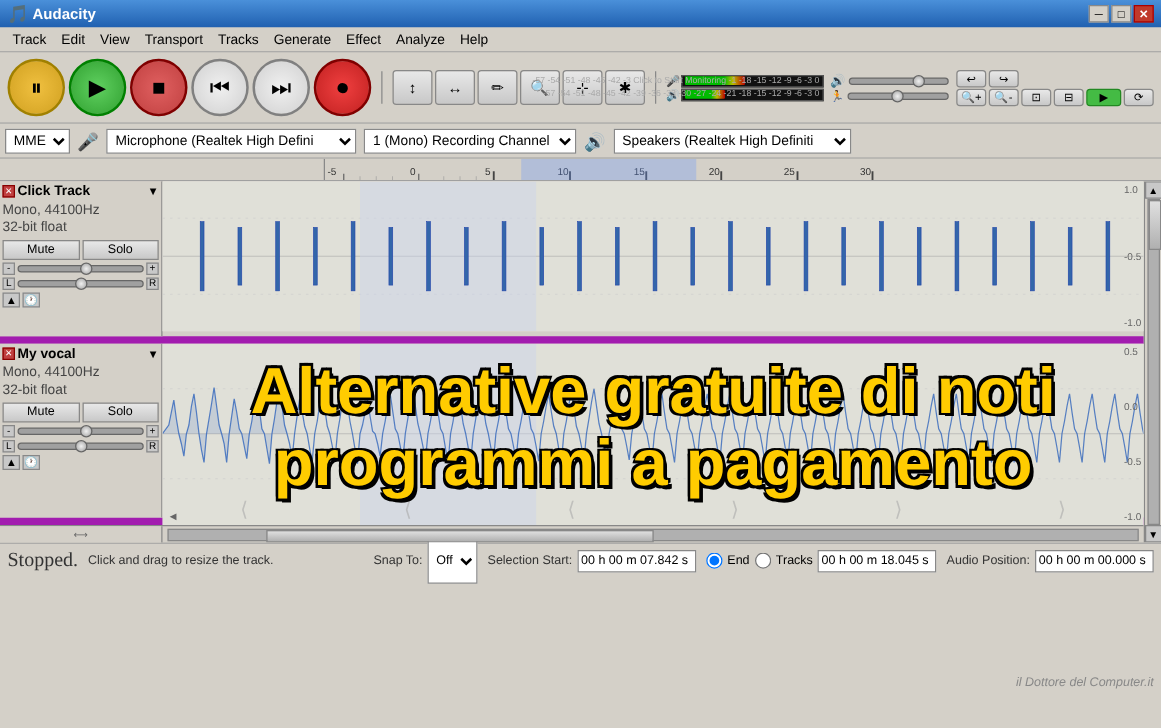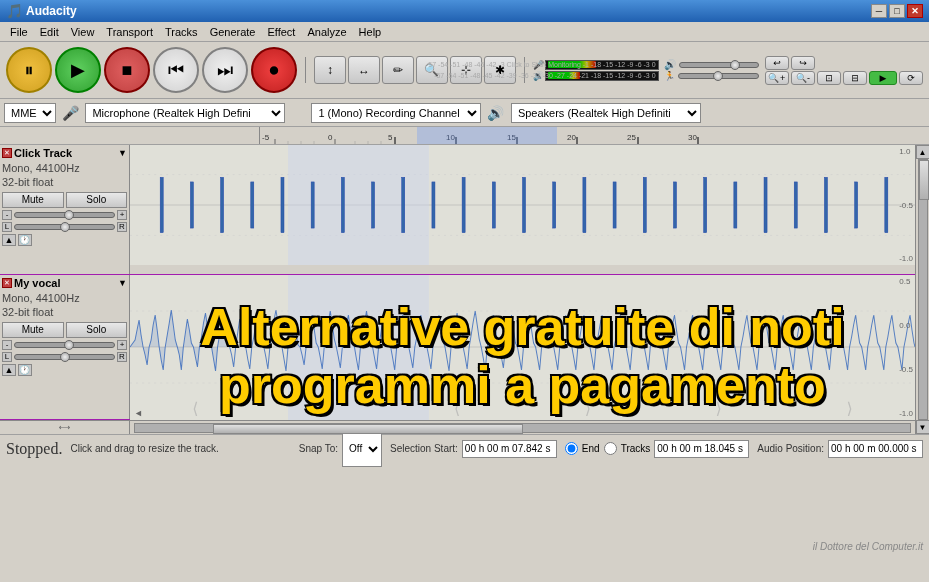--- a/index.html
+++ b/index.html
@@ -106,21 +106,21 @@
     }
     .ruler-canvas {
       flex: 1;
       height: 18px;
       position: relative;
       background: #ddd;
     }
     
     .track-container {
       display: flex;
-      border-bottom: 1px solid #a21caf;
+      border-bottom: 6px solid #a21caf;
       position: relative;
     }
     
     .track-header {
       width: 130px;
       min-width: 130px;
       background: #d4d0c8;
       border-right: 1px solid #888;
       padding: 2px;
       display: flex;
@@ -356,21 +356,21 @@
   <span class="title-icon">🎵</span>
   <span class="title-text">Audacity</span>
   <div class="win-buttons">
     <div class="win-btn">─</div>
     <div class="win-btn">□</div>
     <div class="win-btn close">✕</div>
   </div>
 </div>
 
 <div id="menu-bar">
-  <span class="menu-item">File</span>
+  <span class="menu-item">Track</span>
   <span class="menu-item">Edit</span>
   <span class="menu-item">View</span>
   <span class="menu-item">Transport</span>
   <span class="menu-item">Tracks</span>
   <span class="menu-item">Generate</span>
   <span class="menu-item">Effect</span>
   <span class="menu-item">Analyze</span>
   <span class="menu-item">Help</span>
 </div>
 
@@ -448,21 +448,21 @@
 </div>
 
 <div id="device-row">
   <select class="device-select">
     <option>MME</option>
   </select>
   <span class="device-icon">🎤</span>
   <select class="device-select" style="width:200px;">
     <option>Microphone (Realtek High Defini</option>
   </select>
-  <select class="device-select" style="width:170px;margin-left:20px;">
+  <select class="device-select" style="width:170px;">
     <option>1 (Mono) Recording Channel</option>
   </select>
   <span class="device-icon">🔊</span>
   <select class="device-select" style="width:190px;">
     <option>Speakers (Realtek High Definiti</option>
   </select>
 </div>
 
 <div id="timeline-ruler">
   <div style="width:130px;min-width:130px;background:#d4d0c8;border-right:1px solid #888;height:18px;"></div>
@@ -738,21 +738,21 @@
 
   <div class="v-scrollbar">
     <div class="v-scroll-btn">▲</div>
     <div class="v-scroll-track">
       <div style="width:10px;height:40px;background:linear-gradient(to bottom,#e0e0e0,#b0b0b0);border:1px solid #888;"></div>
     </div>
     <div class="v-scroll-btn">▼</div>
   </div>
 </div>
 
-<div style="position:fixed;top:218px;left:130px;right:14px;height:277px;pointer-events:none;display:flex;flex-direction:column;align-items:center;justify-content:center;z-index:100;">
+<div style="position:fixed;top:204px;left:130px;right:14px;height:277px;pointer-events:none;display:flex;flex-direction:column;align-items:center;justify-content:center;z-index:100;">
   <div style="font-family:'Arial Black',Arial,sans-serif;font-weight:900;font-size:52px;color:#ffcc00;text-shadow:3px 3px 0 #000,-2px -2px 0 #000,2px -2px 0 #000,-2px 2px 0 #000;line-height:1.1;text-align:center;white-space:nowrap;">Alternative gratuite di noti</div>
   <div style="font-family:'Arial Black',Arial,sans-serif;font-weight:900;font-size:52px;color:#ffcc00;text-shadow:3px 3px 0 #000,-2px -2px 0 #000,2px -2px 0 #000,-2px 2px 0 #000;line-height:1.1;text-align:center;white-space:nowrap;">programmi a pagamento</div>
 </div>
 
 <div id="status-bar">
   <span class="status-label" style="min-width:55px;">Stopped.</span>
   <span style="flex:1;font-size:10px;color:#333;">Click and drag to resize the track.</span>
 
 
   <div class="status-field-group">

